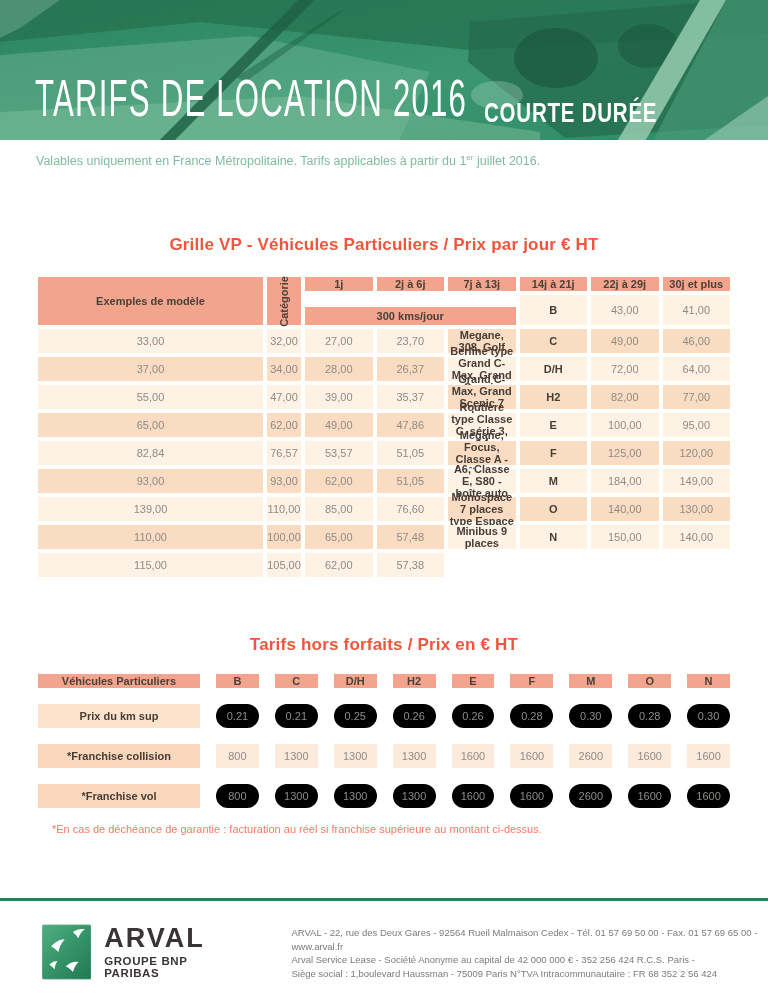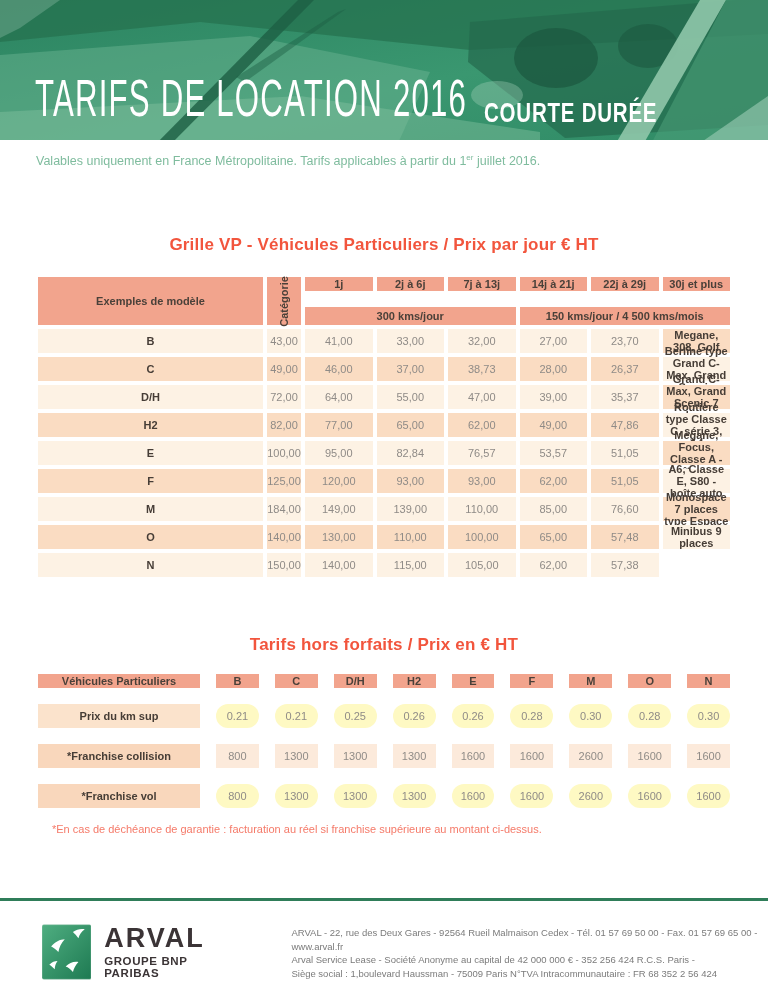--- a/index.html
+++ b/index.html
@@ -42,21 +42,21 @@
   .h-kmL{grid-area:2/3/3/6;}
   .h-kmR{grid-area:2/6/3/9;}
   .vert{writing-mode:vertical-rl;transform:rotate(180deg);font-weight:700;font-size:11px;color:#4a4039;}
   .m{font-weight:700;color:#463d36;}
   .g{font-weight:700;color:#463d36;}
   .v{color:#8f8b87;}
   .rowA{background:#fdf2e4;}
   .rowB{background:#fadcc2;}
   .lb1{background:#fbe3cc;font-weight:700;color:#463d36;}
   .lb2{background:#f9d7bc;font-weight:700;color:#463d36;}
-  .vA{background:#fef9c3;color:#8f8b87;border-radius:12px;}
+  .vA{background:#000000;color:#8f8b87;border-radius:12px;}
   .vB{background:#fceadb;color:#8f8b87;}
   
   .footnote{margin:11px 0 0 38px;font-size:11px;line-height:14px;color:#f57a69;}
   .footnote p{margin:14px;}
   .footnote .l2{padding-left:5px;}
   
   .footer{
     position:absolute;left:0;right:0;top:898px;border-top:3px solid #2f7d59;
     padding-top:21px;display:flex;align-items:center;
   }
@@ -112,36 +112,35 @@
   <div class="c hd h-cat">
       <span class="vert">Catégorie</span>
     </div>
   <div class="c hd">1j</div>
   <div class="c hd">2j à 6j</div>
   <div class="c hd">7j à 13j</div>
   <div class="c hd">14j à 21j</div>
   <div class="c hd">22j à 29j</div>
   <div class="c hd">30j et plus</div>
   <div class="c hd h-kmL">300 kms/jour</div>
-  <div class="c hd h-kmR">150 kms/jour / 4 500 kms/mois</div>
 
     <div class="c g rowA">B</div>
     <div class="c v rowA">43,00</div>
     <div class="c v rowA">41,00</div>
     <div class="c v rowA">33,00</div>
     <div class="c v rowA">32,00</div>
     <div class="c v rowA">27,00</div>
     <div class="c v rowA">23,70</div>
 
   <div class="c m rowB">Megane, 308, Golf</div>
     <div class="c g rowB">C</div>
     <div class="c v rowB">49,00</div>
     <div class="c v rowB">46,00</div>
     <div class="c v rowB">37,00</div>
-    <div class="c v rowB">38,73</div>
+    <div class="c v rowB">34,00</div>
     <div class="c v rowB">28,00</div>
     <div class="c v rowB">26,37</div>
 
   <div class="c m rowA">Berline type Grand C-Max, Grand Scenic</div>
     <div class="c g rowA">D/H</div>
     <div class="c v rowA">72,00</div>
     <div class="c v rowA">64,00</div>
     <div class="c v rowA">55,00</div>
     <div class="c v rowA">47,00</div>
     <div class="c v rowA">39,00</div>

